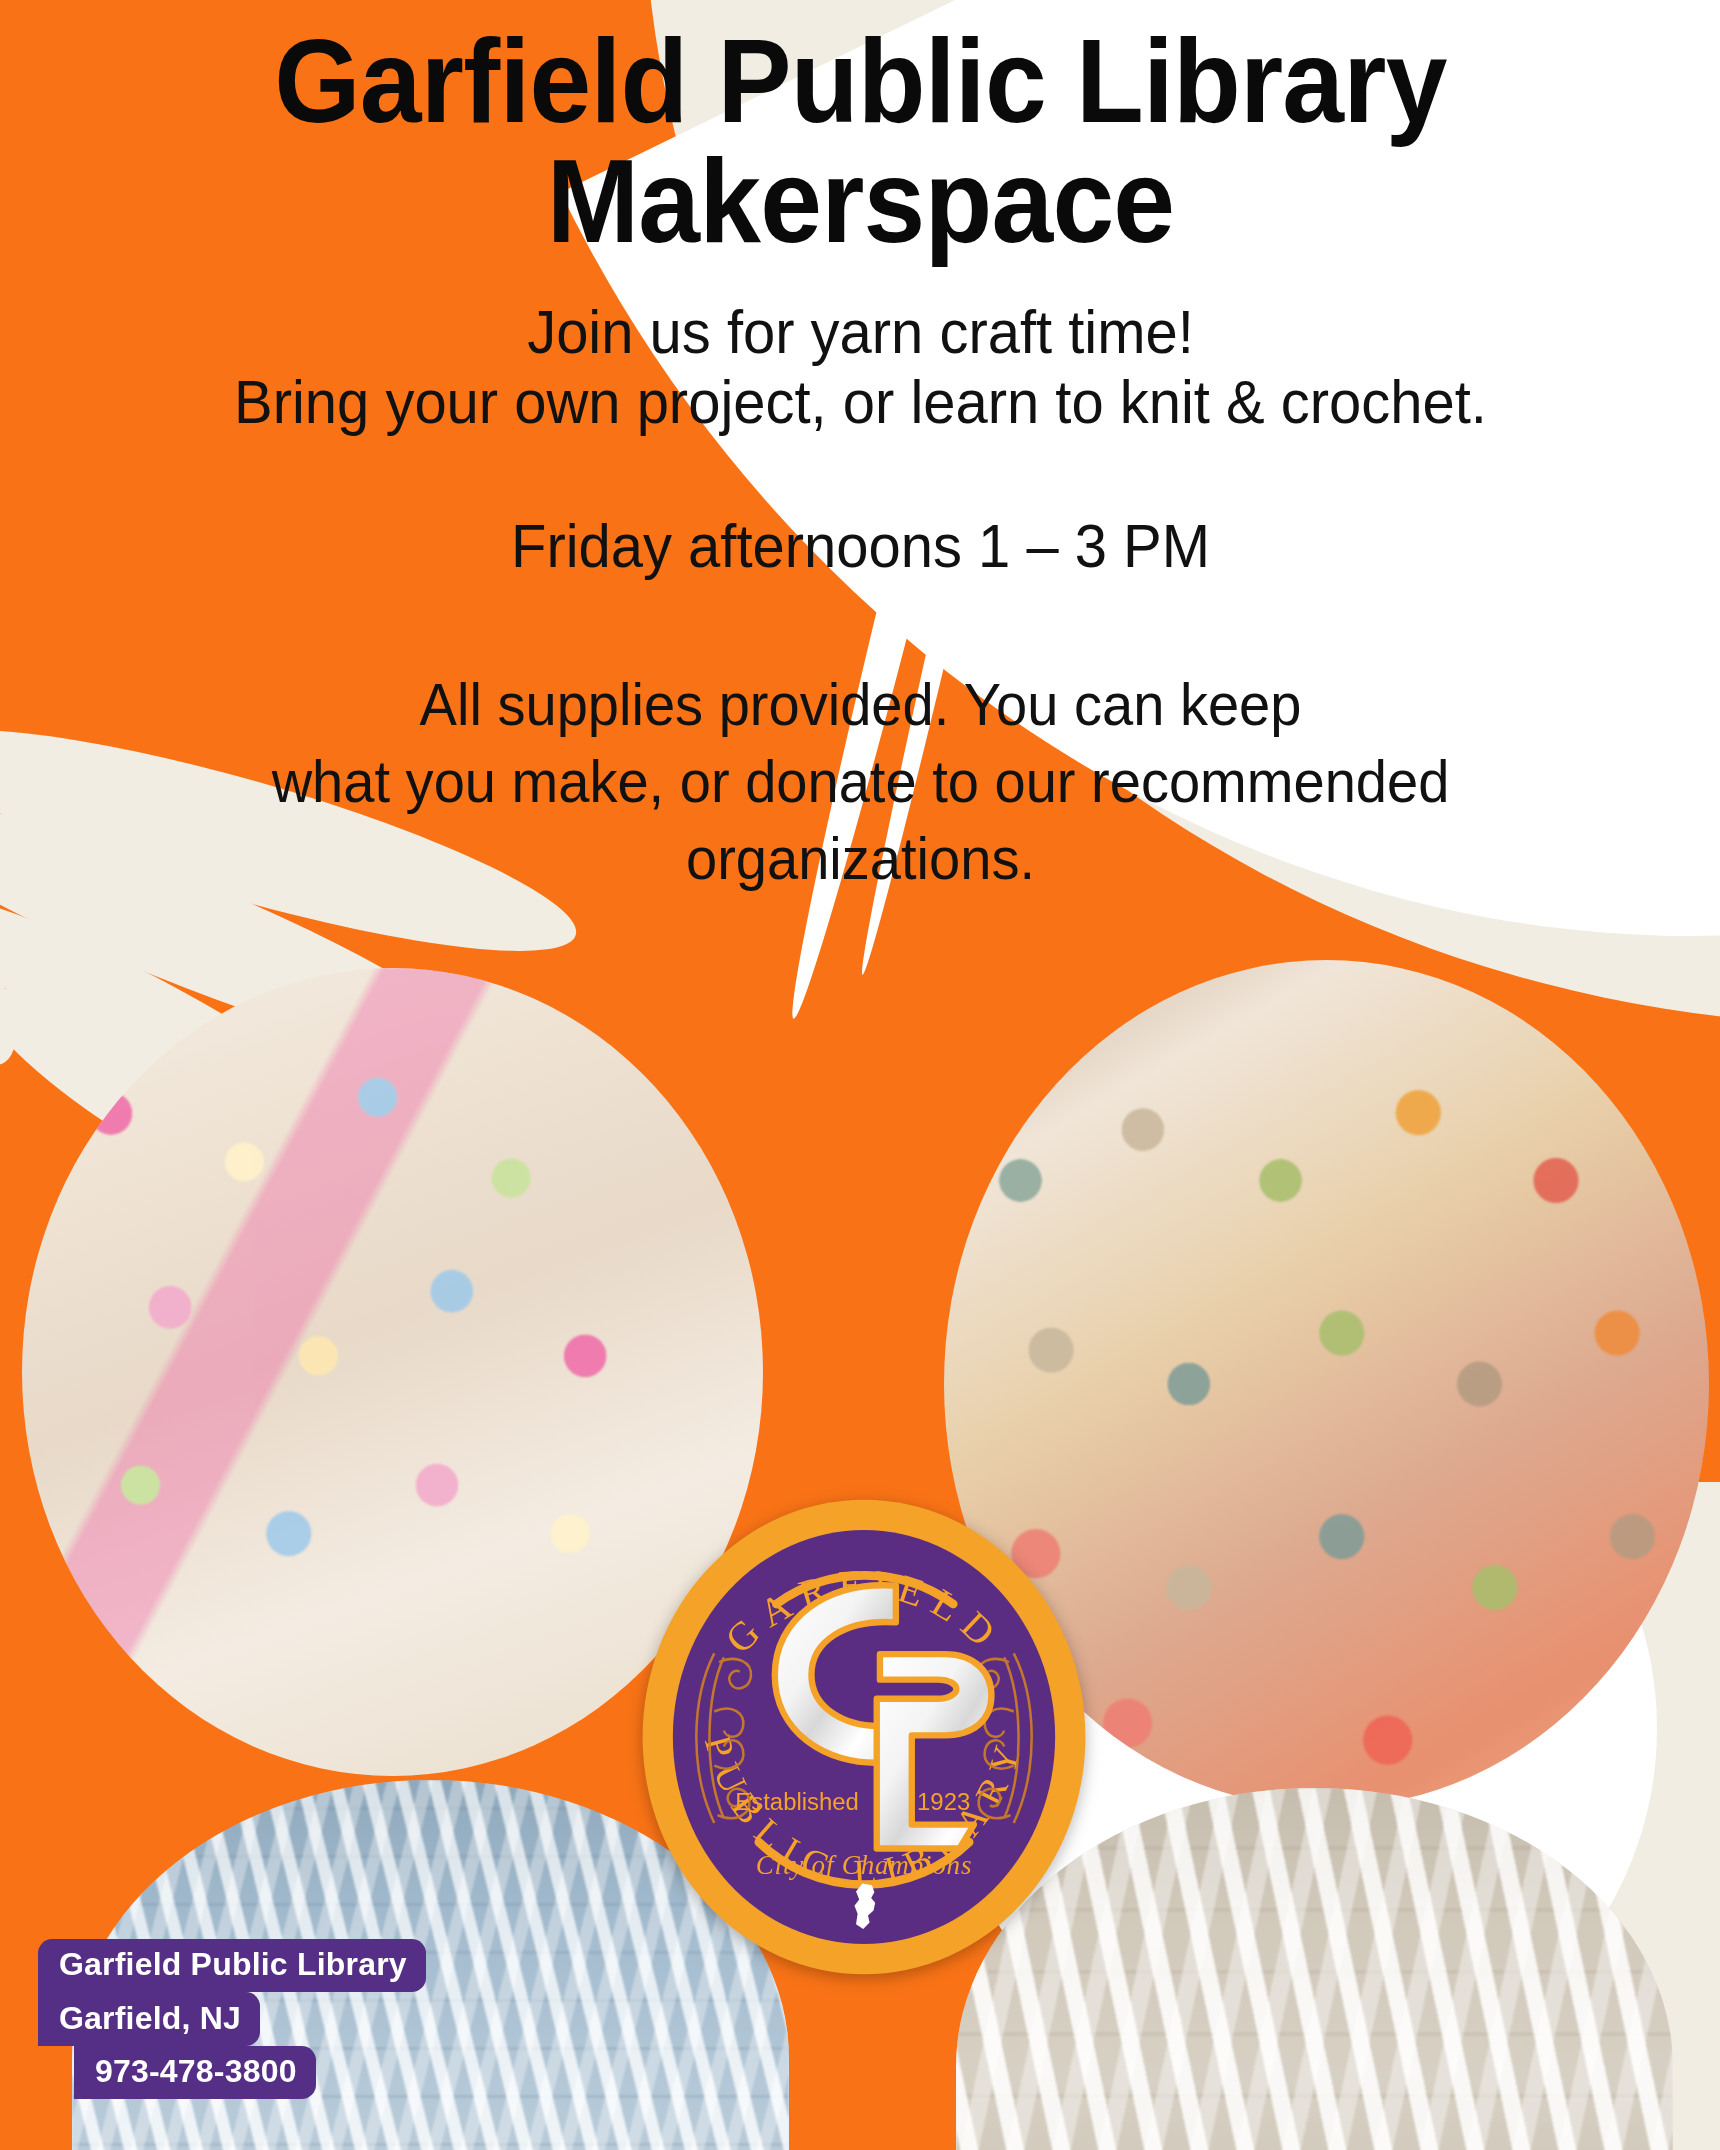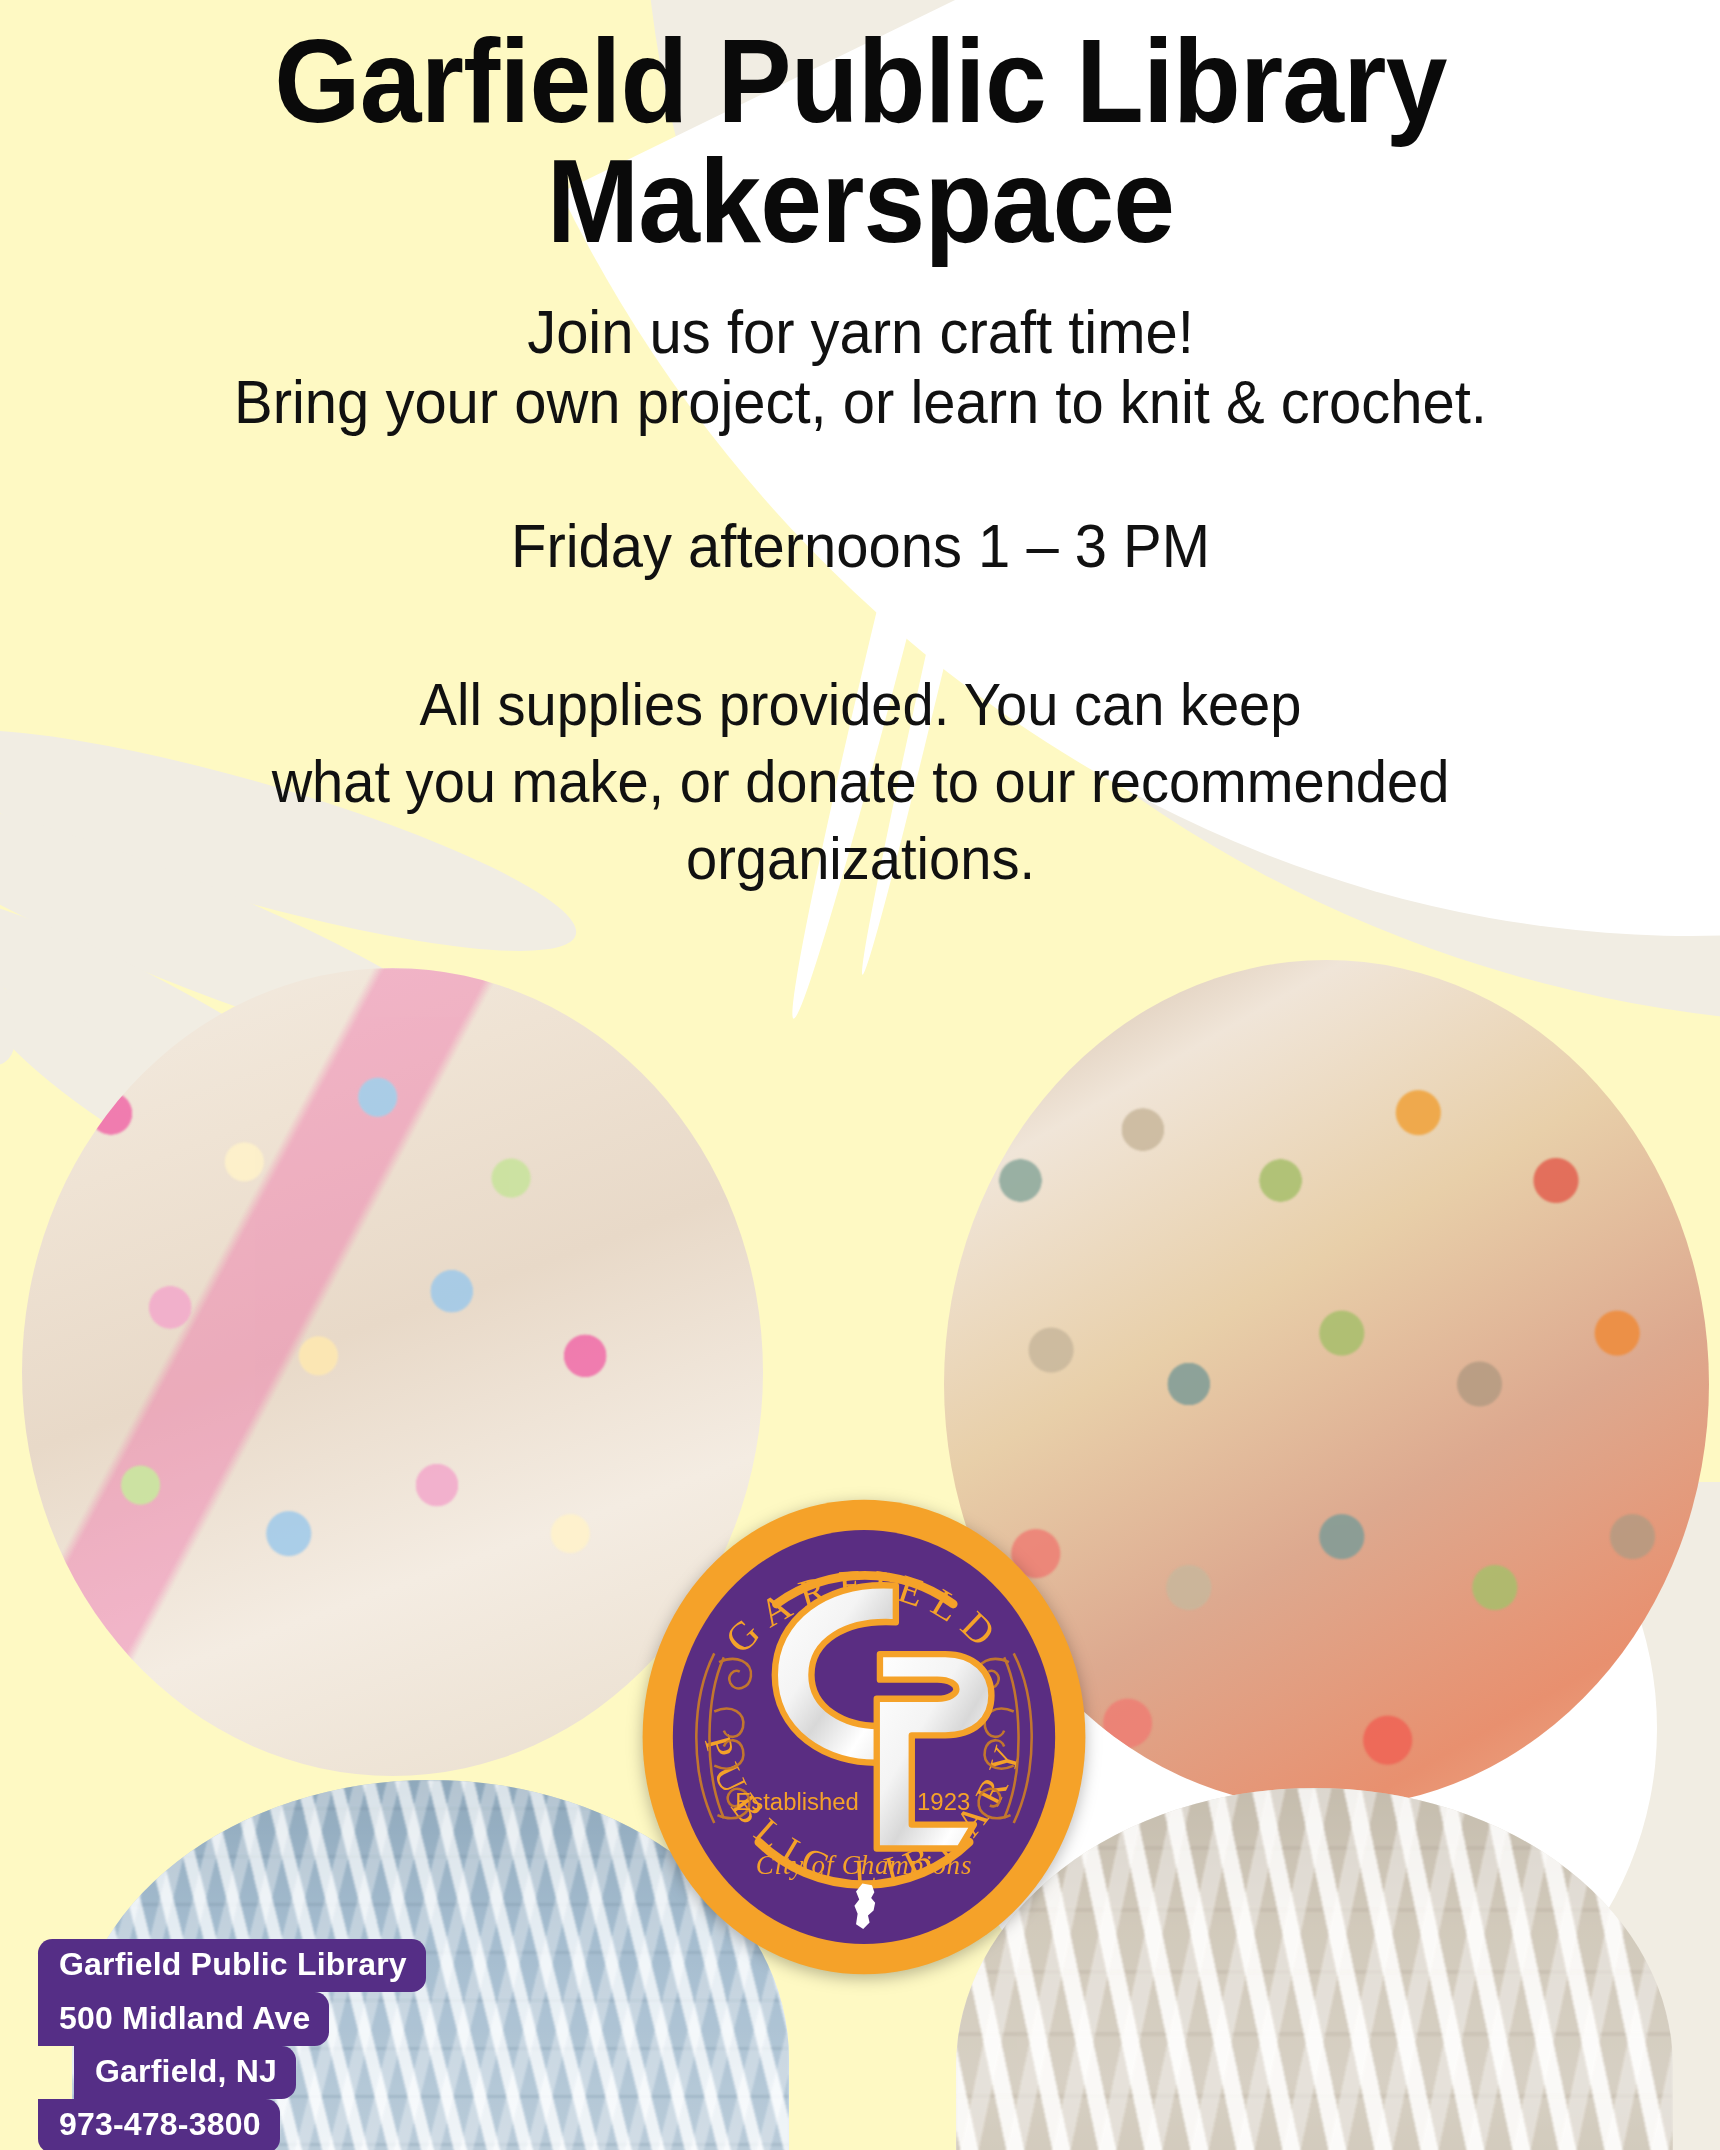--- a/index.html
+++ b/index.html
@@ -1,18 +1,18 @@
 <!DOCTYPE html>
 <html style="font-size:12.7px"><head>
 <meta charset="utf-8">
 <style>
   html,body{margin:0;padding:0;background:#fff;}
   body{width:1721px;height:2151px;overflow:hidden;font-family:"Liberation Sans",sans-serif;}
 
-  #poster{position:relative;width:1721px;height:2151px;background:#fef9c3;overflow:hidden;}
+  #poster{position:relative;width:1721px;height:2151px;background:#f97316;overflow:hidden;}
 
   
   .bg-layer{position:absolute;inset:0;overflow:hidden;pointer-events:none;}
 
   
   .beige-right{
     position:absolute;top:-96px;right:-207px;width:1243px;height:1163px;
     background:#F1EDE3;
     border-radius:0 0 0 100%;
     transform:rotate(-4deg);
@@ -281,19 +281,18 @@
       <text x="380" y="392" text-anchor="middle" font-family="'Liberation Sans',sans-serif" font-size="30" fill="#F5A229">1923</text>
 
       <text x="280" y="472" text-anchor="middle" font-family="'Liberation Serif',serif" font-style="italic" font-size="34" fill="#F5A229" letter-spacing="1">City of Champions</text>
 
       <path d="M278 484 L290 486 L293 495 L289 502 L294 508 L292 518 L285 524 L287 533 L279 541 L270 535 L272 522 L268 512 L274 504 L270 494 Z" fill="#ffffff"></path>
     </svg>
   </div>
 
   <div id="address-badge">
     <div class="ln">Garfield Public Library</div>
-    <div class="ln">500 Midland Ave</div>
     <div class="ln">Garfield, NJ</div>
     <div class="ln">973-478-3800</div>
   </div>
 
 </div>
 
 
 </body></html>

